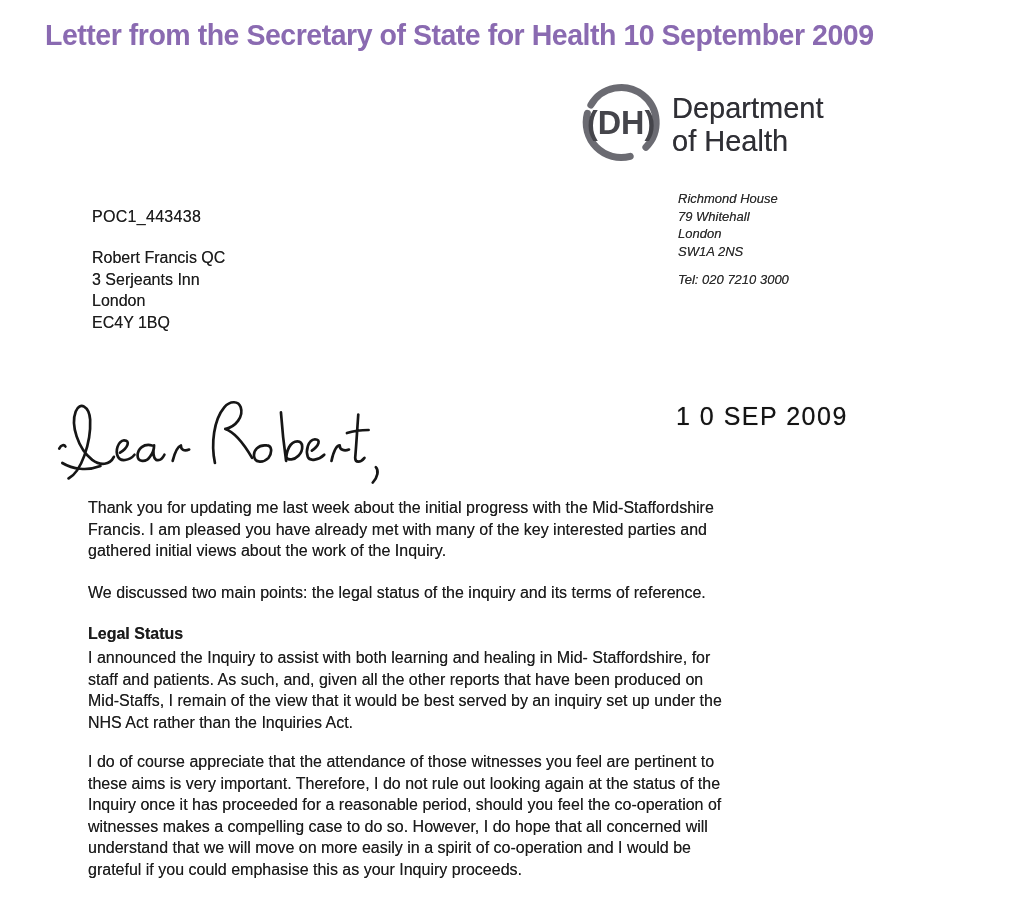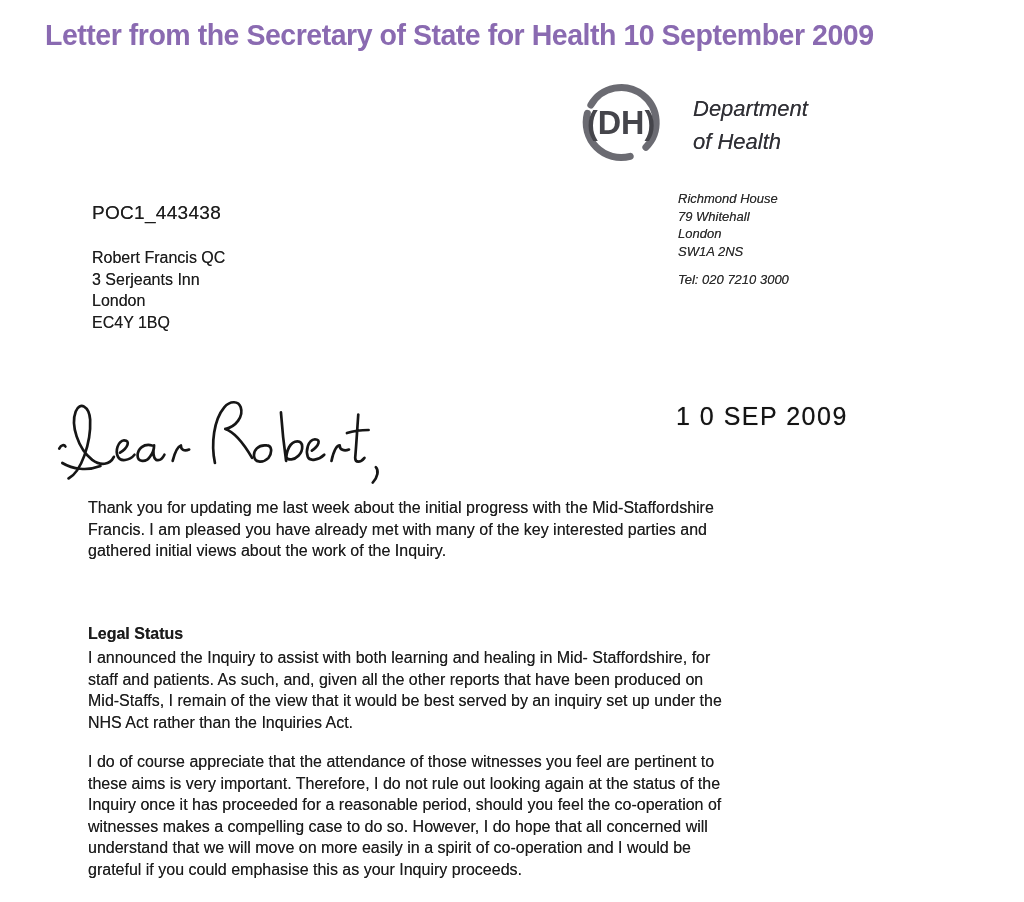--- a/index.html
+++ b/index.html
@@ -37,33 +37,32 @@
     white-space: pre-line;
   }
   .logo-group {
     position: absolute;
     left: 572px; top: 70px;
     display: flex;
     align-items: flex-start;
   }
   .logo-mark { width: 100px; height: 98px; }
   .logo-name {
-    margin-left: 21px;
+    margin-left: 0;
     margin-top: 22px;
-    font-size: 22px;
+    font-size: 29px;
     line-height: 33px;
-    font-style: italic;
     color: #2f2f35;
     text-shadow: 0 0 0.6px rgba(40,40,45,0.7);
     white-space: pre-line;
   }
   .reference {
     position: absolute;
-    left: 92px; top: 202px;
-    font-size: 19px;
+    left: 92px; top: 208px;
+    font-size: 16px;
     letter-spacing: 0.3px;
   }
   .recipient {
     position: absolute;
     left: 92px; top: 247px;
     font-size: 16px;
     line-height: 21.5px;
     white-space: pre-line;
   }
   .sender-address {
@@ -190,20 +189,21 @@
 
       <path d="M314,67 C317,70 316,77 311,82"></path>
     </g>
   </svg>
   <span class="sr-only">Dear Robert,</span>
 
   <div class="body-text para-1 scan">Thank you for updating me last week about the initial progress with the Mid-Staffordshire
 Francis.  I am pleased you have already met with many of the key interested parties and
 gathered initial views about the work of the Inquiry.</div>
 
+  <div class="body-text para-2 scan">We discussed two main points: the legal status of the inquiry and its terms of reference.</div>
 
   <div class="body-heading scan">Legal Status</div>
 
   <div class="body-text para-3 scan">I announced the Inquiry to assist with both learning and healing in Mid- Staffordshire, for
 staff and patients. As such, and, given all the other reports that have been produced on
 Mid-Staffs, I remain of the view that it would be best served by an inquiry set up under the
 NHS Act rather than the Inquiries Act.</div>
 
   <div class="body-text para-4 scan">I do of course appreciate that the attendance of those witnesses you feel are pertinent to
 these aims is very important. Therefore, I do not rule out looking again at the status of the

